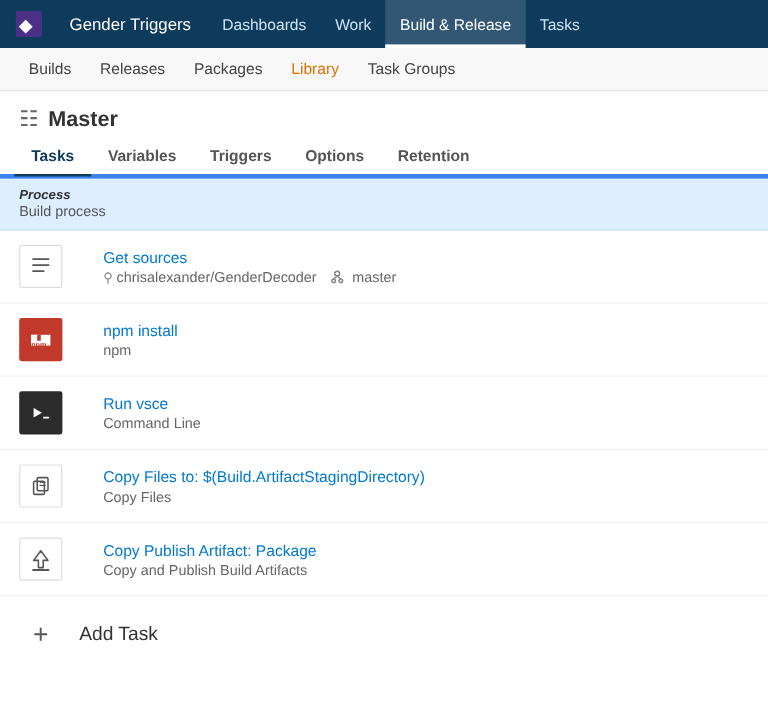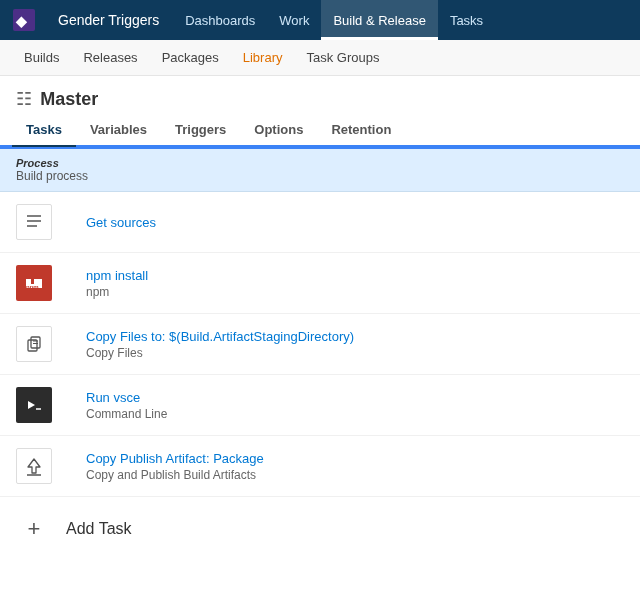--- a/index.html
+++ b/index.html
@@ -264,67 +264,81 @@
   <div class="task-item">
     <div class="task-icon sources">
       <svg width="22" height="22" viewBox="0 0 22 22">
         <line x1="4" y1="5" x2="18" y2="5" stroke="#555" stroke-width="1.5"></line>
         <line x1="4" y1="10" x2="18" y2="10" stroke="#555" stroke-width="1.5"></line>
         <line x1="4" y1="15" x2="14" y2="15" stroke="#555" stroke-width="1.5"></line>
       </svg>
     </div>
     <div class="task-info">
       <div class="task-name">Get sources</div>
+      <div class="task-subtitle">
+        <span style="color:#888; font-size:11px;">⚲ </span>
+        <span>chrisalexander/GenderDecoder</span>
+        <span style="margin-left:8px;">
+          <svg width="12" height="12" viewBox="0 0 12 12" style="vertical-align:middle; margin-right:3px;">
+            <circle cx="6" cy="3" r="2" fill="none" stroke="#888" stroke-width="1.3"></circle>
+            <circle cx="3" cy="9" r="1.5" fill="none" stroke="#888" stroke-width="1.3"></circle>
+            <circle cx="9" cy="9" r="1.5" fill="none" stroke="#888" stroke-width="1.3"></circle>
+            <line x1="6" y1="5" x2="3" y2="7.5" stroke="#888" stroke-width="1.3"></line>
+            <line x1="6" y1="5" x2="9" y2="7.5" stroke="#888" stroke-width="1.3"></line>
+          </svg>
+          <span>master</span>
+        </span>
+      </div>
     </div>
   </div>
 
   <div class="task-item">
     <div class="task-icon npm">
       <svg width="22" height="22" viewBox="0 0 22 22">
         <rect x="3" y="7" width="16" height="9" fill="white"></rect>
         <rect x="3" y="7" width="5" height="9" fill="white"></rect>
         <rect x="8" y="7" width="3" height="5" fill="#c0392b"></rect>
         <text x="3" y="17" font-size="6" fill="#c0392b" font-weight="bold">npm</text>
       </svg>
     </div>
     <div class="task-info">
       <div class="task-name">npm install</div>
       <div class="task-subtitle">npm</div>
     </div>
   </div>
 
   <div class="task-item">
+    <div class="task-icon cmdline">
+      <svg width="22" height="22" viewBox="0 0 22 22">
+        <polygon points="5,7 12,11 5,15" fill="white"></polygon>
+        <line x1="13" y1="15" x2="18" y2="15" stroke="white" stroke-width="1.5"></line>
+      </svg>
+    </div>
+    <div class="task-info">
+      <div class="task-name">Run vsce</div>
+      <div class="task-subtitle">Command Line</div>
+    </div>
+  </div>
+
+  <div class="task-item">
     <div class="task-icon copy">
       <svg width="22" height="22" viewBox="0 0 22 22">
         <rect x="5" y="7" width="9" height="11" rx="1" fill="none" stroke="#555" stroke-width="1.3"></rect>
         <rect x="8" y="4" width="9" height="11" rx="1" fill="none" stroke="#555" stroke-width="1.3"></rect>
         <line x1="10" y1="8" x2="15" y2="8" stroke="#555" stroke-width="1"></line>
         <line x1="10" y1="10.5" x2="15" y2="10.5" stroke="#555" stroke-width="1"></line>
       </svg>
     </div>
     <div class="task-info">
       <div class="task-name">Copy Files to: $(Build.ArtifactStagingDirectory)</div>
       <div class="task-subtitle">Copy Files</div>
     </div>
   </div>
 
   <div class="task-item">
-    <div class="task-icon cmdline">
-      <svg width="22" height="22" viewBox="0 0 22 22">
-        <polygon points="5,7 12,11 5,15" fill="white"></polygon>
-        <line x1="13" y1="15" x2="18" y2="15" stroke="white" stroke-width="1.5"></line>
-      </svg>
-    </div>
-    <div class="task-info">
-      <div class="task-name">Run vsce</div>
-      <div class="task-subtitle">Command Line</div>
-    </div>
-  </div>
-
-  <div class="task-item">
     <div class="task-icon publish">
       <svg width="22" height="22" viewBox="0 0 22 22">
         <polygon points="11,4 17,12 13,12 13,18 9,18 9,12 5,12" fill="none" stroke="#555" stroke-width="1.3" stroke-linejoin="round"></polygon>
         <line x1="4" y1="20" x2="18" y2="20" stroke="#555" stroke-width="1.5"></line>
       </svg>
     </div>
     <div class="task-info">
       <div class="task-name">Copy Publish Artifact: Package</div>
       <div class="task-subtitle">Copy and Publish Build Artifacts</div>
     </div>

